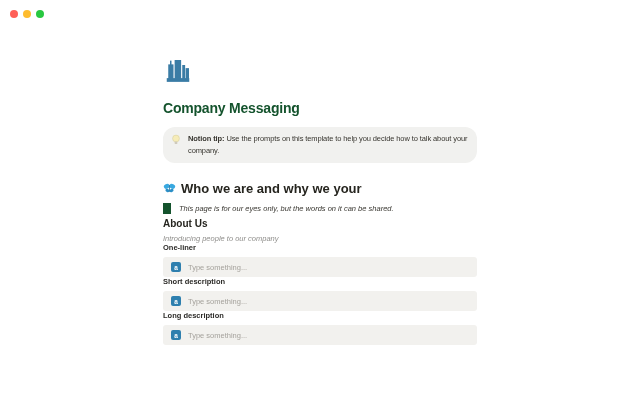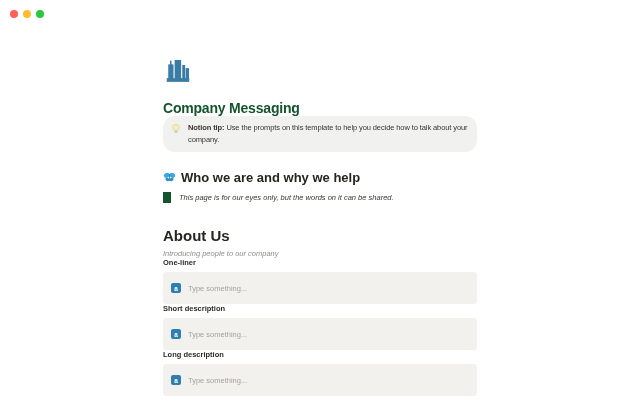--- a/index.html
+++ b/index.html
@@ -23,20 +23,21 @@
 
   h1.page-title {
     margin-top: 15px;
     font-size: 14px;
     font-weight: 700;
     letter-spacing: -0.2px;
     color: #14532d;
   }
 
   .callout {
+    margin-top: 11px;
     background: #f1f1ef;
     border-radius: 12px;
     padding: 6px 8px 7px 8px;
     display: flex;
     gap: 7px;
     align-items: flex-start;
   }
   .callout-text {
     font-size: 7.5px;
     line-height: 1.55;
@@ -57,35 +58,35 @@
 
   .quote {
     margin-top: 7px;
     border-left: 8px solid #14532d;
     padding: 1px 0 1px 8px;
     font-style: italic;
     font-size: 7.5px;
     color: #37352f;
   }
 
-  h3.about-heading { margin-top: 24px; font-size: 15px; font-weight: 700; color: #26251f; }
+  h3.about-heading { margin-top: 4px; font-size: 10px; font-weight: 700; color: #26251f; }
   .caption {
     margin-top: 5px;
     font-style: italic;
     font-size: 7.5px;
     color: #8f8e8b;
   }
   .field-label {
     font-size: 7.5px;
     font-weight: 700;
     color: #2b2a27;
   }
   .input-row {
     margin-top: 5px;
-    height: 32px;
+    height: 20px;
     background: #f2f1ee;
     border-radius: 3px;
     display: flex;
     align-items: center;
     padding: 0 8px;
     gap: 7px;
     cursor: text;
   }
   .abc-icon {
     width: 10px; height: 10px;
@@ -137,21 +138,21 @@
   </div>
 
   <div class="h2-row">
     <svg class="butterfly" width="13" height="13" viewBox="0 0 12 12">
       <ellipse cx="3.4" cy="4" rx="2.7" ry="2.2" fill="#38a8e0" transform="rotate(-25 3.4 4)"></ellipse>
       <ellipse cx="8.6" cy="4" rx="2.7" ry="2.2" fill="#38a8e0" transform="rotate(25 8.6 4)"></ellipse>
       <ellipse cx="4.1" cy="7.9" rx="1.9" ry="1.5" fill="#2b8fc7" transform="rotate(20 4.1 7.9)"></ellipse>
       <ellipse cx="7.9" cy="7.9" rx="1.9" ry="1.5" fill="#2b8fc7" transform="rotate(-20 7.9 7.9)"></ellipse>
       <rect x="5.65" y="2.6" width="0.7" height="6.6" rx="0.35" fill="#1c6f9b"></rect>
     </svg>
-    <h2>Who we are and why we help</h2>
+    <h2>Who we are and why we your</h2>
   </div>
 
   <div class="quote">This page is for our eyes only, but the words on it can be shared.</div>
 
   <h3 class="about-heading">About Us</h3>
   <div class="caption">Introducing people to our company</div>
 
   <div class="field-label">One-liner</div>
   <div class="input-row">
     <span class="abc-icon">a</span>

